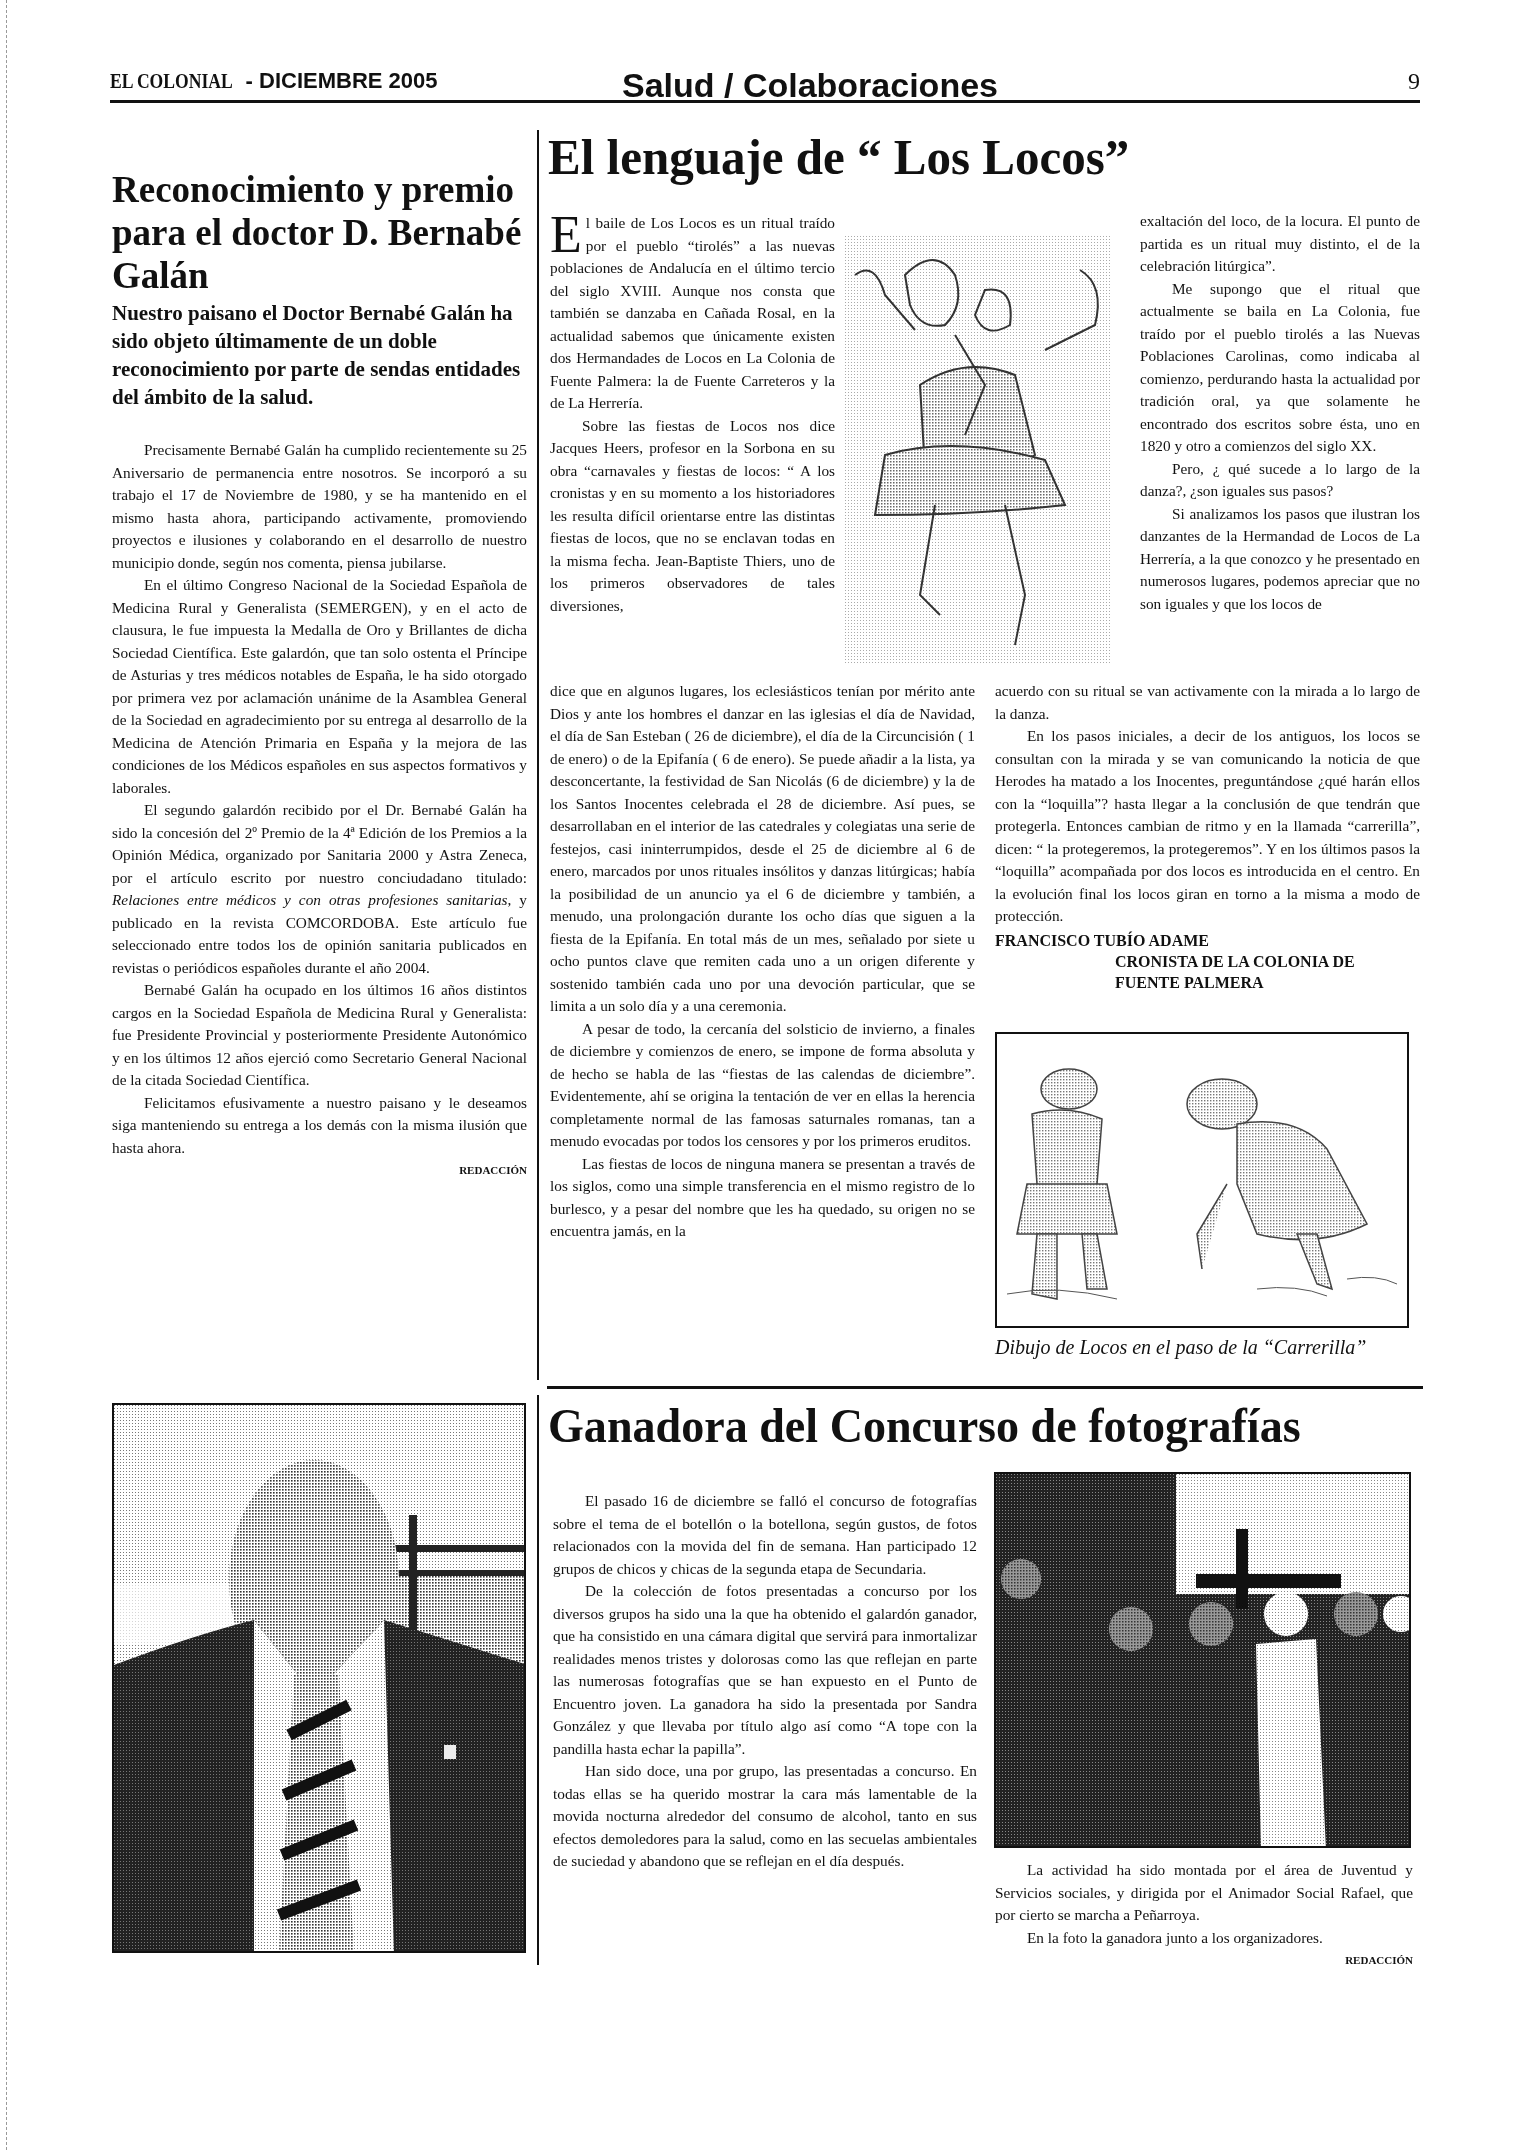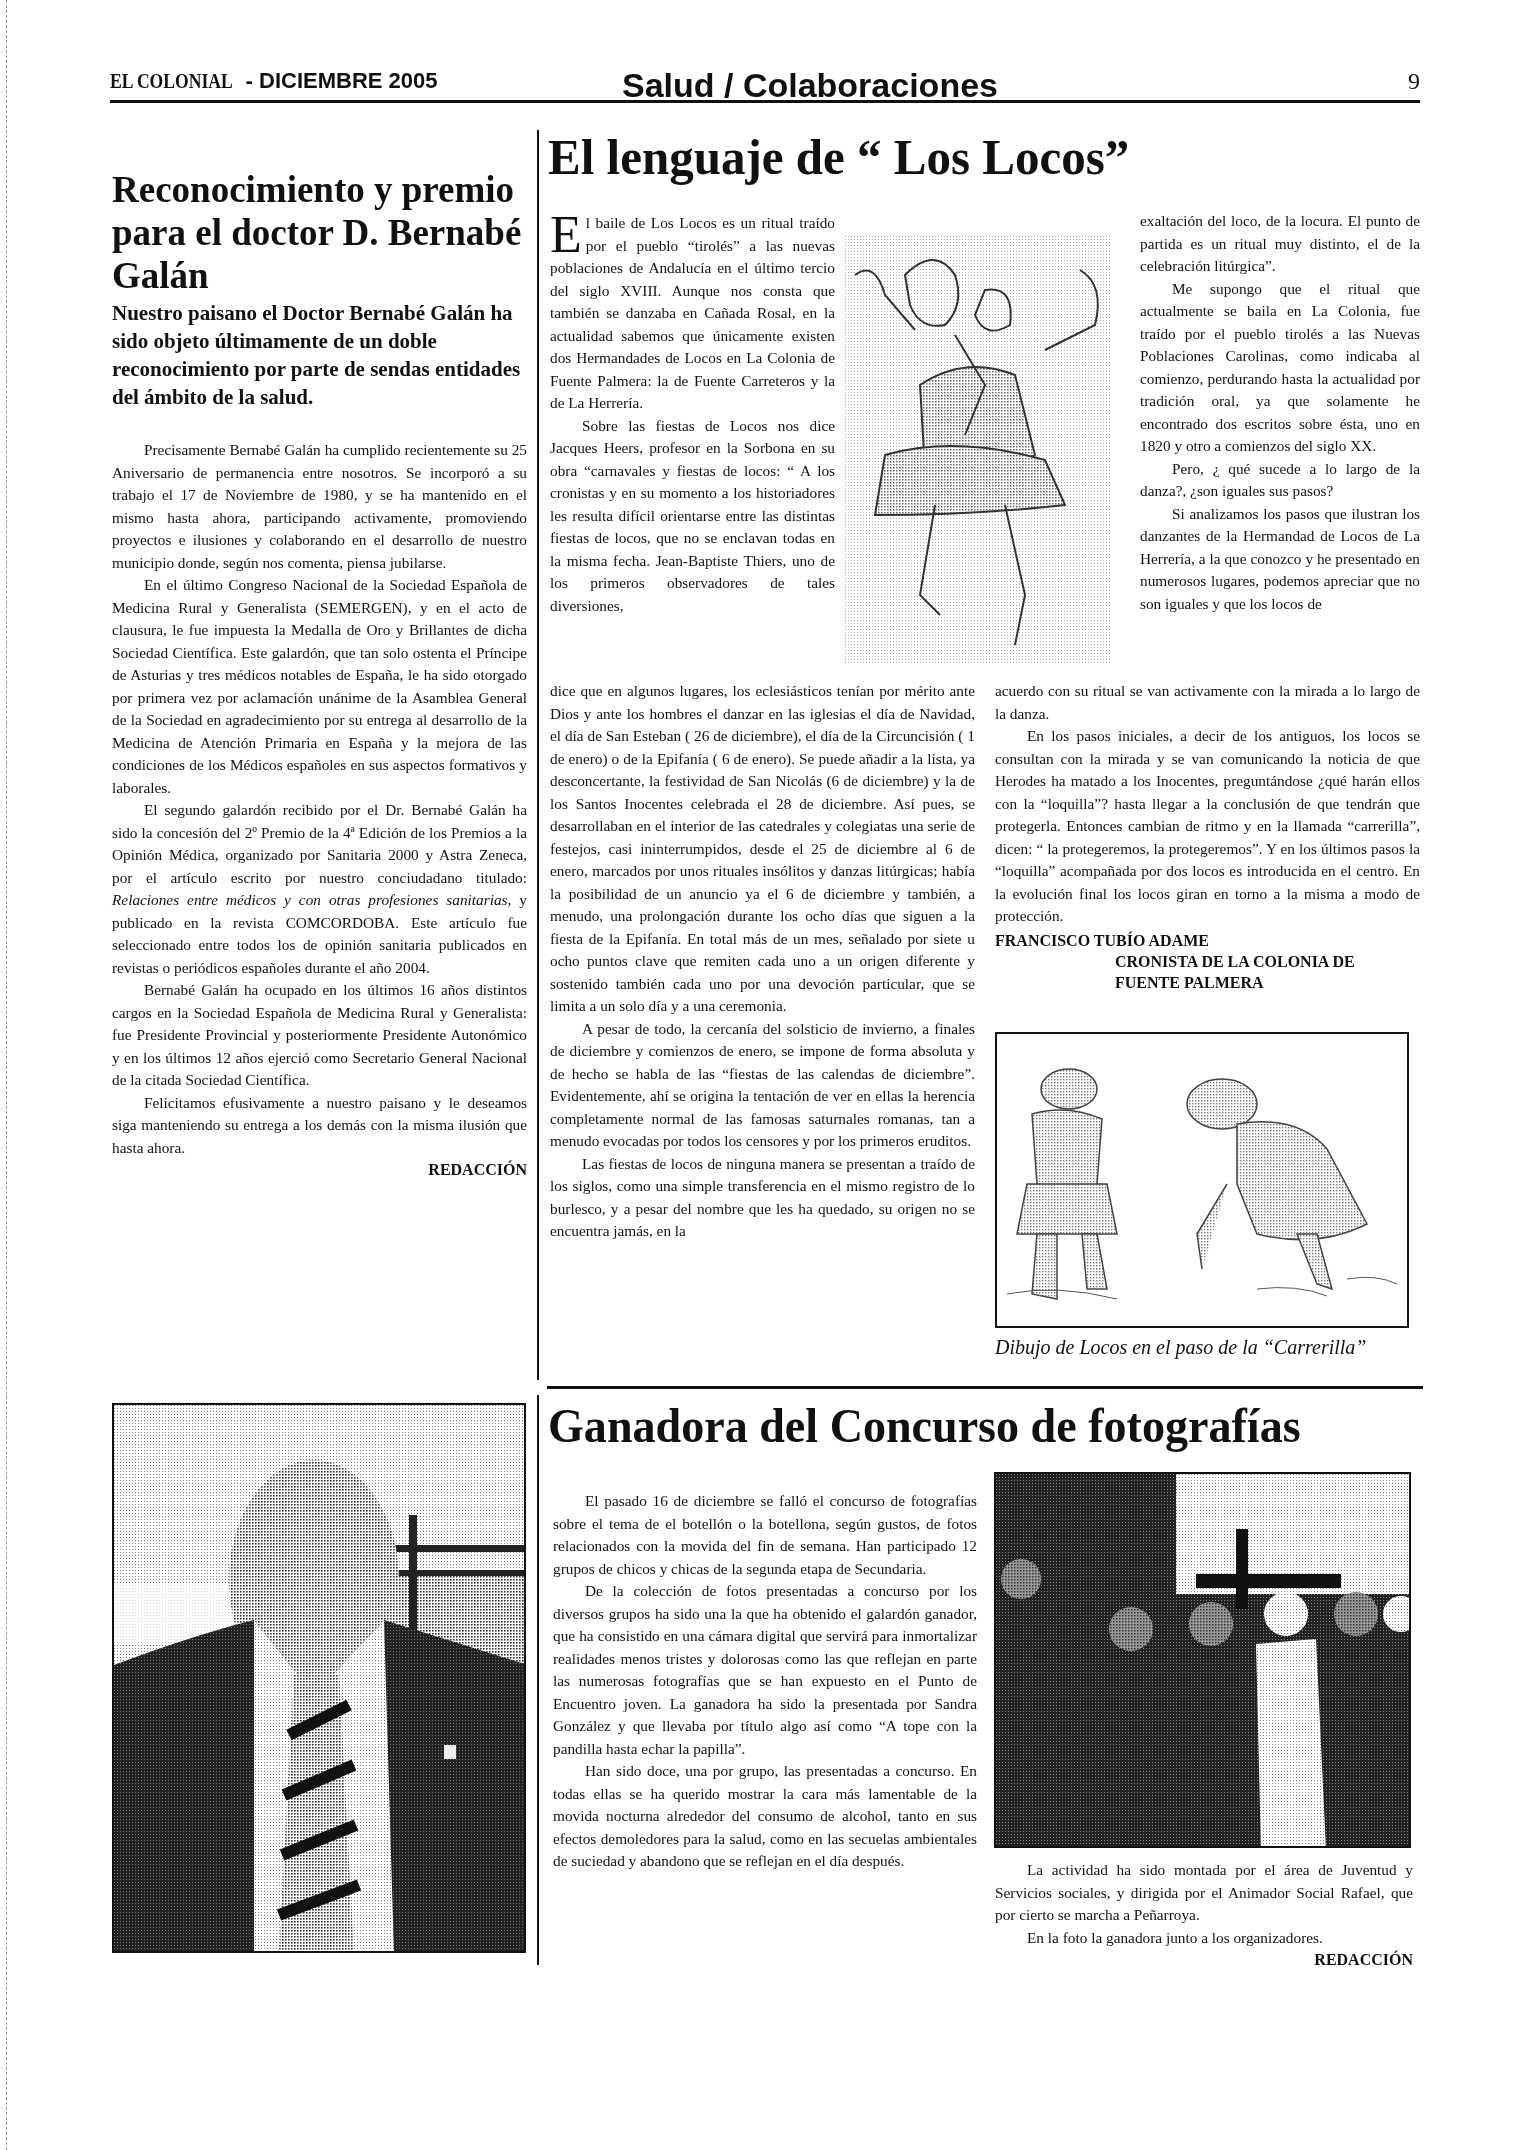--- a/index.html
+++ b/index.html
@@ -19,21 +19,21 @@
   
   .vrule { position: absolute; background: #111; width: 2px; }
 
   
   .left-col { position: absolute; left: 112px; top: 128px; width: 415px; margin-top: 40px; }
   .headline-l { font-weight: bold; font-size: 37px; line-height: 43px; }
   .deck { font-weight: bold; font-size: 21px; line-height: 28px; margin-top: 2px; }
   .body { font-size: 15.3px; line-height: 22.5px; text-align: justify; }
   .body p { text-indent: 32px; }
   .body-l { margin-top: 28px; }
-  .sig { text-align: right; font-weight: bold; font-size: 16px; line-height: 22px; }
+  .sig { text-align: right; font-weight: bold; font-size: 11px; line-height: 22px; }
 
   
   .photo-portrait { position: absolute; left: 112px; top: 1403px; width: 414px; height: 550px; border: 2px solid #111; overflow: hidden; }
 
   
   .headline-c { position: absolute; left: 548px; top: 128px; font-weight: bold; font-size: 50px; line-height: 58px; transform: scaleX(0.98); transform-origin: left; }
   .loc-col1 { position: absolute; left: 550px; top: 212px; width: 285px; }
   .dropcap { float: left; font-size: 52px; line-height: 42px; margin: 2px 4px 0 0; }
   .loc-col1 p:first-child { text-indent: 0; }
   .dancer-art { position: absolute; left: 845px; top: 215px; width: 265px; height: 460px; }
@@ -156,21 +156,21 @@
 <div class="loc-col3 body">
   <p style="text-indent:0">exaltación del loco, de la locura. El punto de partida es un ritual muy distinto, el de la celebración litúrgica”.</p>
   <p>Me supongo que el ritual que actualmente se baila en La Colonia, fue traído por el pueblo tirolés a las Nuevas Poblaciones Carolinas, como indicaba al comienzo, perdurando hasta la actualidad por tradición oral, ya que solamente he encontrado dos escritos sobre ésta, uno en 1820 y otro a comienzos del siglo XX.</p>
   <p>Pero, ¿ qué sucede a lo largo de la danza?, ¿son iguales sus pasos?</p>
   <p>Si analizamos los pasos que ilustran los danzantes de la Hermandad de Locos de La Herrería, a la que conozco y he presentado en numerosos lugares, podemos apreciar que no son iguales y que los locos de</p>
 </div>
 
 <div class="loc-wide-left body">
   <p style="text-indent:0">dice que en algunos lugares, los eclesiásticos tenían por mérito ante Dios y ante los hombres el danzar en las iglesias el día de Navidad, el día de San Esteban ( 26 de diciembre), el día de la Circuncisión ( 1 de enero) o de la Epifanía ( 6 de enero). Se puede añadir a la lista, ya desconcertante, la festividad de San Nicolás (6 de diciembre) y la de los Santos Inocentes celebrada el 28 de diciembre. Así pues, se desarrollaban en el interior de las catedrales y colegiatas una serie de festejos, casi ininterrumpidos, desde el 25 de diciembre al 6 de enero, marcados por unos rituales insólitos y danzas litúrgicas; había la posibilidad de un anuncio ya el 6 de diciembre y también, a menudo, una prolongación durante los ocho días que siguen a la fiesta de la Epifanía. En total más de un mes, señalado por siete u ocho puntos clave que remiten cada uno a un origen diferente y sostenido también cada uno por una devoción particular, que se limita a un solo día y a una ceremonia.</p>
   <p>A pesar de todo, la cercanía del solsticio de invierno, a finales de diciembre y comienzos de enero, se impone de forma absoluta y de hecho se habla de las “fiestas de las calendas de diciembre”. Evidentemente, ahí se origina la tentación de ver en ellas la herencia completamente normal de las famosas saturnales romanas, tan a menudo evocadas por todos los censores y por los primeros eruditos.</p>
-  <p>Las fiestas de locos de ninguna manera se presentan a traído de los siglos, como una simple transferencia en el mismo registro de lo burlesco, y a pesar del nombre que les ha quedado, su origen no se encuentra jamás, en la</p>
+  <p>Las fiestas de locos de ninguna manera se presentan a través de los siglos, como una simple transferencia en el mismo registro de lo burlesco, y a pesar del nombre que les ha quedado, su origen no se encuentra jamás, en la</p>
 </div>
 
 <div class="loc-wide-right body">
   <p class="no-indent">acuerdo con su ritual se van activamente con la mirada a lo largo de la danza.</p>
   <p>En los pasos iniciales, a decir de los antiguos, los locos se consultan con la mirada y se van comunicando la noticia de que Herodes ha matado a los Inocentes, preguntándose  ¿qué harán ellos con la “loquilla”? hasta llegar a la conclusión de que tendrán que protegerla. Entonces cambian de ritmo y en la llamada “carrerilla”, dicen: “ la protegeremos, la protegeremos”. Y en los últimos pasos la “loquilla” acompañada por dos locos es introducida en el centro. En la evolución final los locos giran en torno a la misma a modo de protección.</p>
   <div class="sig-block">
     <div>FRANCISCO TUBÍO ADAME</div>
     <div style="padding-left:120px;">CRONISTA DE LA COLONIA DE FUENTE PALMERA</div>
   </div>
 </div>

